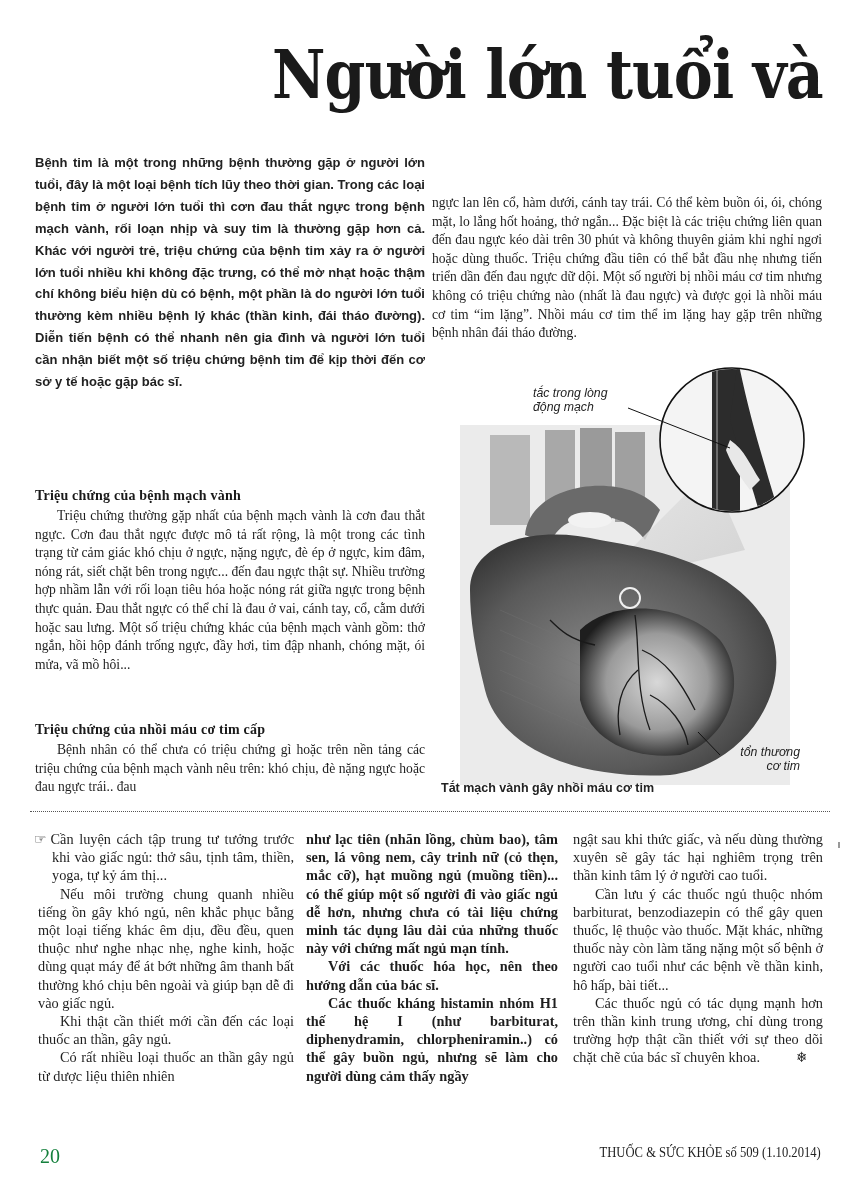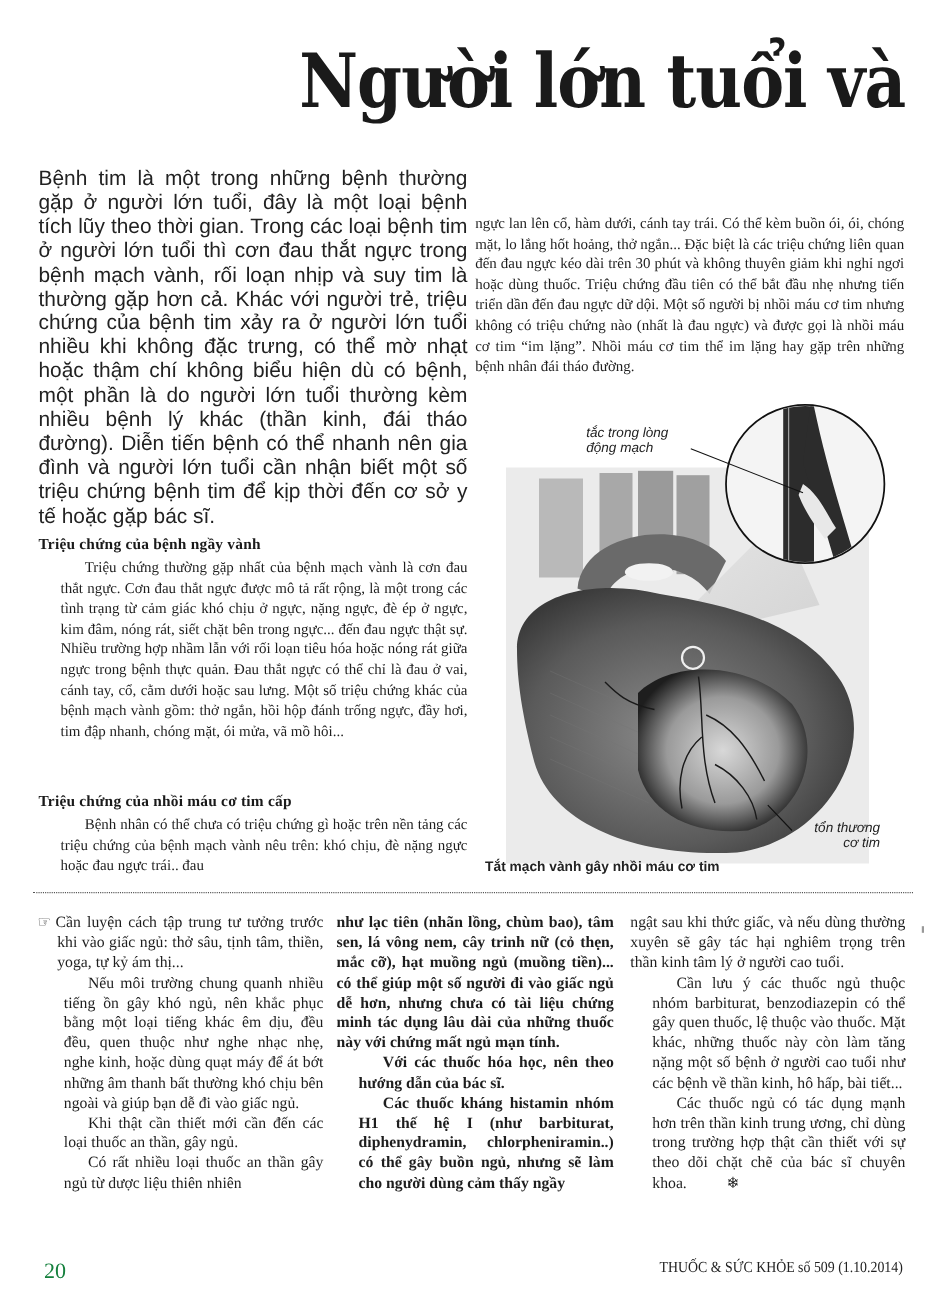--- a/index.html
+++ b/index.html
@@ -5,35 +5,35 @@
   html, body { margin:0; padding:0; background:#ffffff; }
   body { width:845px; height:1189px; position:relative; overflow:hidden; color:#1a1a1a; }
   .title {
     position:absolute; left:272px; top:34px; width:560px;
     font-family:"DejaVu Serif", serif; font-weight:bold; font-size:68px;
     letter-spacing:-1px; line-height:80px; color:#1a1a1a; white-space:nowrap;
     transform:scaleX(0.86); transform-origin:left top;
   }
   .intro {
     position:absolute; left:35px; top:152px; width:390px;
-    font-family:"Liberation Sans", sans-serif; font-size:19px; line-height:21.9px;
-    text-align:justify; color:#222;
+    font-family:"Liberation Sans", sans-serif; font-size:13px; line-height:21.9px;
+    text-align:justify; color:#222;font-weight:bold;
   }
   .col-serif {
     font-family:"Liberation Serif", serif; font-size:13.6px; line-height:18.6px;
     text-align:justify; color:#1e1e1e;
   }
   .right-top { position:absolute; left:432px; top:152px; width:390px;margin-top:42px; }
   .sect1 { position:absolute; left:35px; top:486px; width:390px; }
   .heading {
     font-family:"Liberation Serif", serif; font-weight:bold; font-size:14px;
     line-height:20px; margin:0 0 1px 0; color:#1a1a1a; letter-spacing:0.2px;
   }
   p { margin:0; }
-  .indent { text-indent:22px;margin-left:20px; }
+  .indent { text-indent:22px; }
   .sect2 { position:absolute; left:35px; top:720px; width:390px; }
   .figure { position:absolute; left:430px; top:350px; width:400px; height:450px; }
   .caption {
     position:absolute; left:441px; top:781px;
     font-family:"Liberation Sans", sans-serif; font-weight:bold; font-size:12.5px; color:#222;
   }
   .label-it {
     position:absolute; font-family:"Liberation Sans", sans-serif; font-style:italic;
     font-size:12.3px; line-height:14px; color:#222;
   }
@@ -63,21 +63,21 @@
 </head>
 <body>
 
 <div class="title">Người lớn tuổi và</div>
 
 <div class="intro">Bệnh tim là một trong những bệnh thường gặp ở người lớn tuổi, đây là một loại bệnh tích lũy theo thời gian. Trong các loại bệnh tim ở người lớn tuổi thì cơn đau thắt ngực trong bệnh mạch vành, rối loạn nhịp và suy tim là thường gặp hơn cả. Khác với người trẻ, triệu chứng của bệnh tim xảy ra ở người lớn tuổi nhiều khi không đặc trưng, có thể mờ nhạt hoặc thậm chí không biểu hiện dù có bệnh, một phần là do người lớn tuổi thường kèm nhiều bệnh lý khác (thần kinh, đái tháo đường). Diễn tiến bệnh có thể nhanh nên gia đình và người lớn tuổi cần nhận biết một số triệu chứng bệnh tim để kịp thời đến cơ sở y tế hoặc gặp bác sĩ.</div>
 
 <div class="right-top col-serif">ngực lan lên cổ, hàm dưới, cánh tay trái. Có thể kèm buồn ói, ói, chóng mặt, lo lắng hốt hoảng, thở ngắn... Đặc biệt là các triệu chứng liên quan đến đau ngực kéo dài trên 30 phút và không thuyên giảm khi nghỉ ngơi hoặc dùng thuốc. Triệu chứng đầu tiên có thể bắt đầu nhẹ nhưng tiến triển dần đến đau ngực dữ dội. Một số người bị nhồi máu cơ tim nhưng không có triệu chứng nào (nhất là đau ngực) và được gọi là nhồi máu cơ tim “im lặng”. Nhồi máu cơ tim thể im lặng hay gặp trên những bệnh nhân đái tháo đường.</div>
 
 <div class="sect1 col-serif">
-  <div class="heading">Triệu chứng của bệnh ngầy vành</div>
+  <div class="heading">Triệu chứng của bệnh mạch vành</div>
   <p class="indent">Triệu chứng thường gặp nhất của bệnh mạch vành là cơn đau thắt ngực. Cơn đau thắt ngực được mô tả rất rộng, là một trong các tình trạng từ cảm giác khó chịu ở ngực, nặng ngực, đè ép ở ngực, kim đâm, nóng rát, siết chặt bên trong ngực... đến đau ngực thật sự. Nhiều trường hợp nhầm lẫn với rối loạn tiêu hóa hoặc nóng rát giữa ngực trong bệnh thực quản. Đau thắt ngực có thể chỉ là đau ở vai, cánh tay, cổ, cằm dưới hoặc sau lưng. Một số triệu chứng khác của bệnh mạch vành gồm: thở ngắn, hồi hộp đánh trống ngực, đầy hơi, tim đập nhanh, chóng mặt, ói mửa, vã mồ hôi...</p>
 </div>
 
 <div class="sect2 col-serif">
   <div class="heading">Triệu chứng của nhồi máu cơ tim cấp</div>
   <p class="indent">Bệnh nhân có thể chưa có triệu chứng gì hoặc trên nền tảng các triệu chứng của bệnh mạch vành nêu trên: khó chịu, đè nặng ngực hoặc đau ngực trái.. đau</p>
 </div>
 
 <div class="figure">
   <svg width="400" height="450" viewBox="0 0 400 450">

